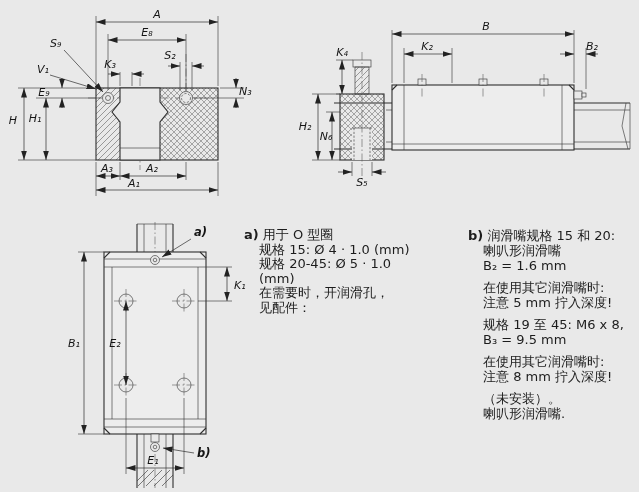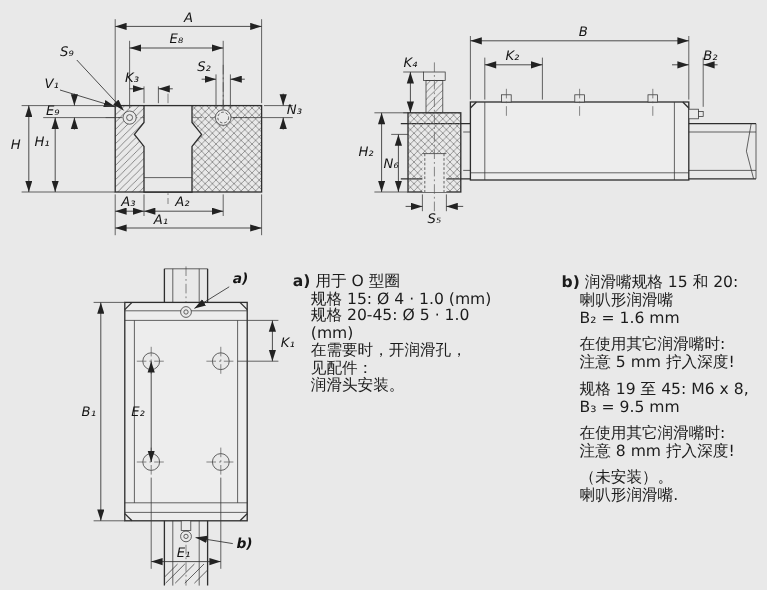--- a/index.html
+++ b/index.html
@@ -277,21 +277,20 @@
   </g>
 </svg>
 
 
 <div class="note" style="left:244px; top:228px; width:185px;">
   <div class="ln first"><span class="marker">a)</span> <span>用于 O 型圈</span></div>
   <div class="ln">规格 15: Ø 4 · 1.0 (mm)</div>
   <div class="ln">规格 20-45: Ø 5 · 1.0 (mm)</div>
   <div class="ln">在需要时，开润滑孔，</div>
   <div class="ln">见配件：</div>
-  <div class="ln">润滑头安装。</div>
 </div>
 
 
 <div class="note" style="left:437px; top:228px; width:200px; line-height:15px;margin-left:31px;">
   <div class="para">
     <div class="ln first"><span class="marker">b)</span> <span>润滑嘴规格 15 和 20:</span></div>
     <div class="ln">喇叭形润滑嘴</div>
     <div class="ln">B₂ = 1.6 mm</div>
   </div>
   <div class="para">

